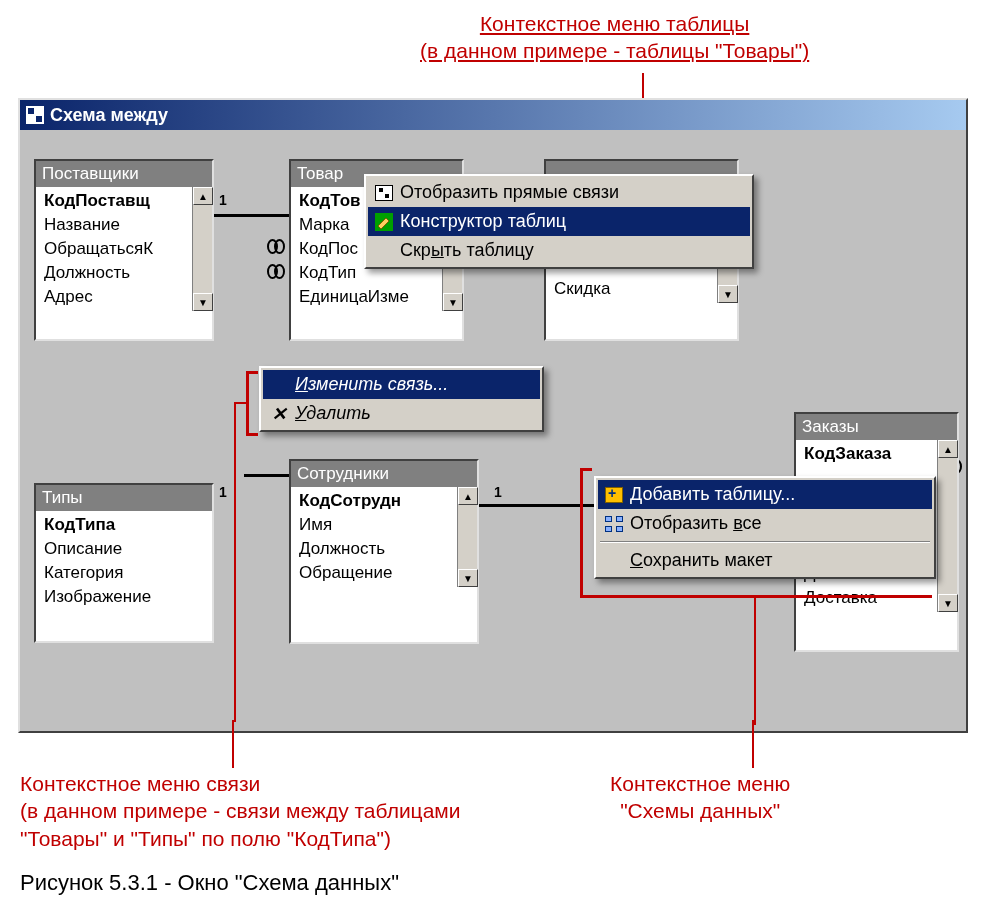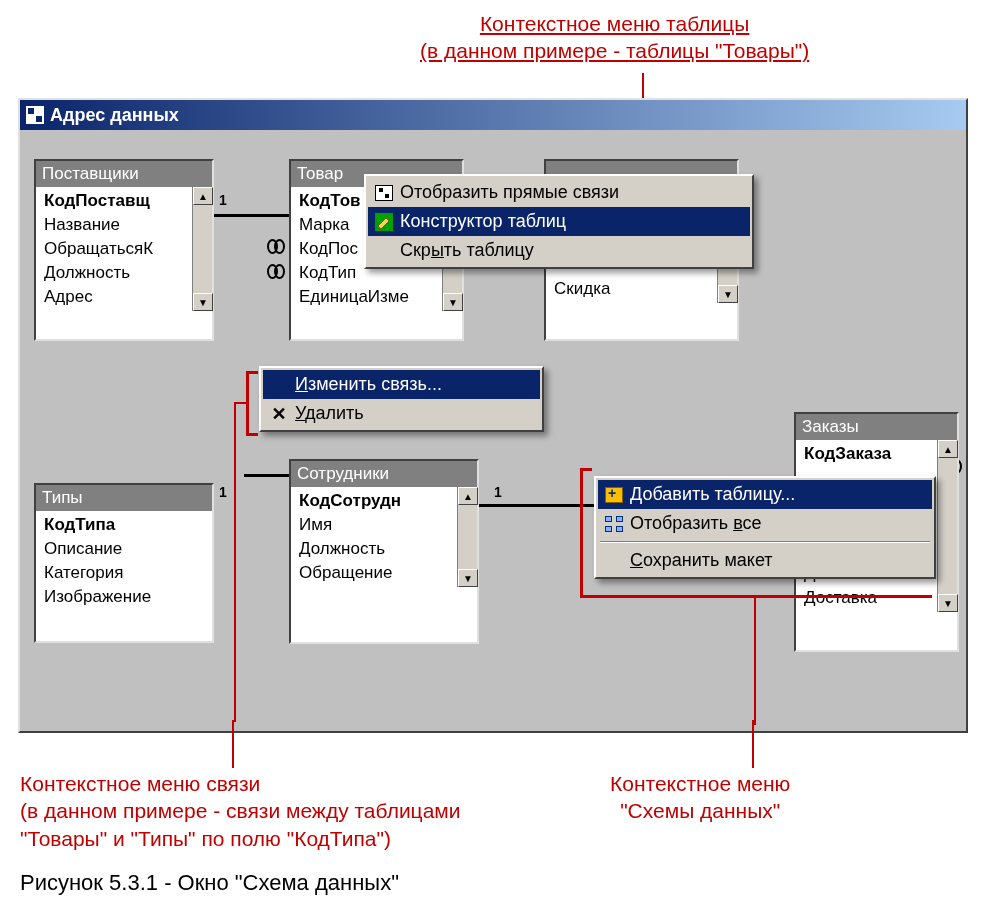--- a/index.html
+++ b/index.html
@@ -112,21 +112,21 @@
 (в данном примере - таблицы "Товары")</div>
 
 <div class="callout-line" style="left:642px; top:73px; width:2px; height:100px;"></div>
 <div class="callout-line" style="left:380px; top:173px; width:410px; height:3px;"></div>
 <div class="callout-line" style="left:380px; top:173px; width:3px; height:15px;"></div>
 <div class="callout-line" style="left:788px; top:173px; width:3px; height:15px;"></div>
 
 <div class="window">
   <div class="titlebar">
     <span class="sys-icon"></span>
-    <span>Адрес данных</span>
+    <span>Схема между</span>
   </div>
   <div class="canvas">
 
     <div class="rel-line" style="left:188px;top:80px;width:80px;height:3px;"></div>
     <div class="rel-1" style="left:195px;top:58px;">1</div>
     <div class="rel-inf" style="left:243px;top:105px;"></div>
 
     <div class="rel-line" style="left:220px;top:340px;width:50px;height:3px;"></div>
     <div class="rel-1" style="left:195px;top:350px;">1</div>
     <div class="rel-inf" style="left:243px;top:130px;"></div>
@@ -237,21 +237,21 @@
             </svg>
         </span>
         <span>Конструктор таблиц</span>
       </div>
       <div class="row">
         <span class="mi-icon"></span>
         <span>Скр<span class="u">ы</span>ть таблицу</span>
       </div>
     </div>
 
-    <div class="cmenu" style="left:235px;top:232px;width:285px;">
+    <div class="cmenu" style="left:235px;top:232px;width:285px;font-style:italic;">
       <div class="row sel">
         <span class="mi-icon"></span>
         <span><span class="u">И</span>зменить связь...</span>
       </div>
       <div class="row">
         <span class="mi-icon ico-del">✕</span>
         <span><span class="u">У</span>далить</span>
       </div>
     </div>
 

